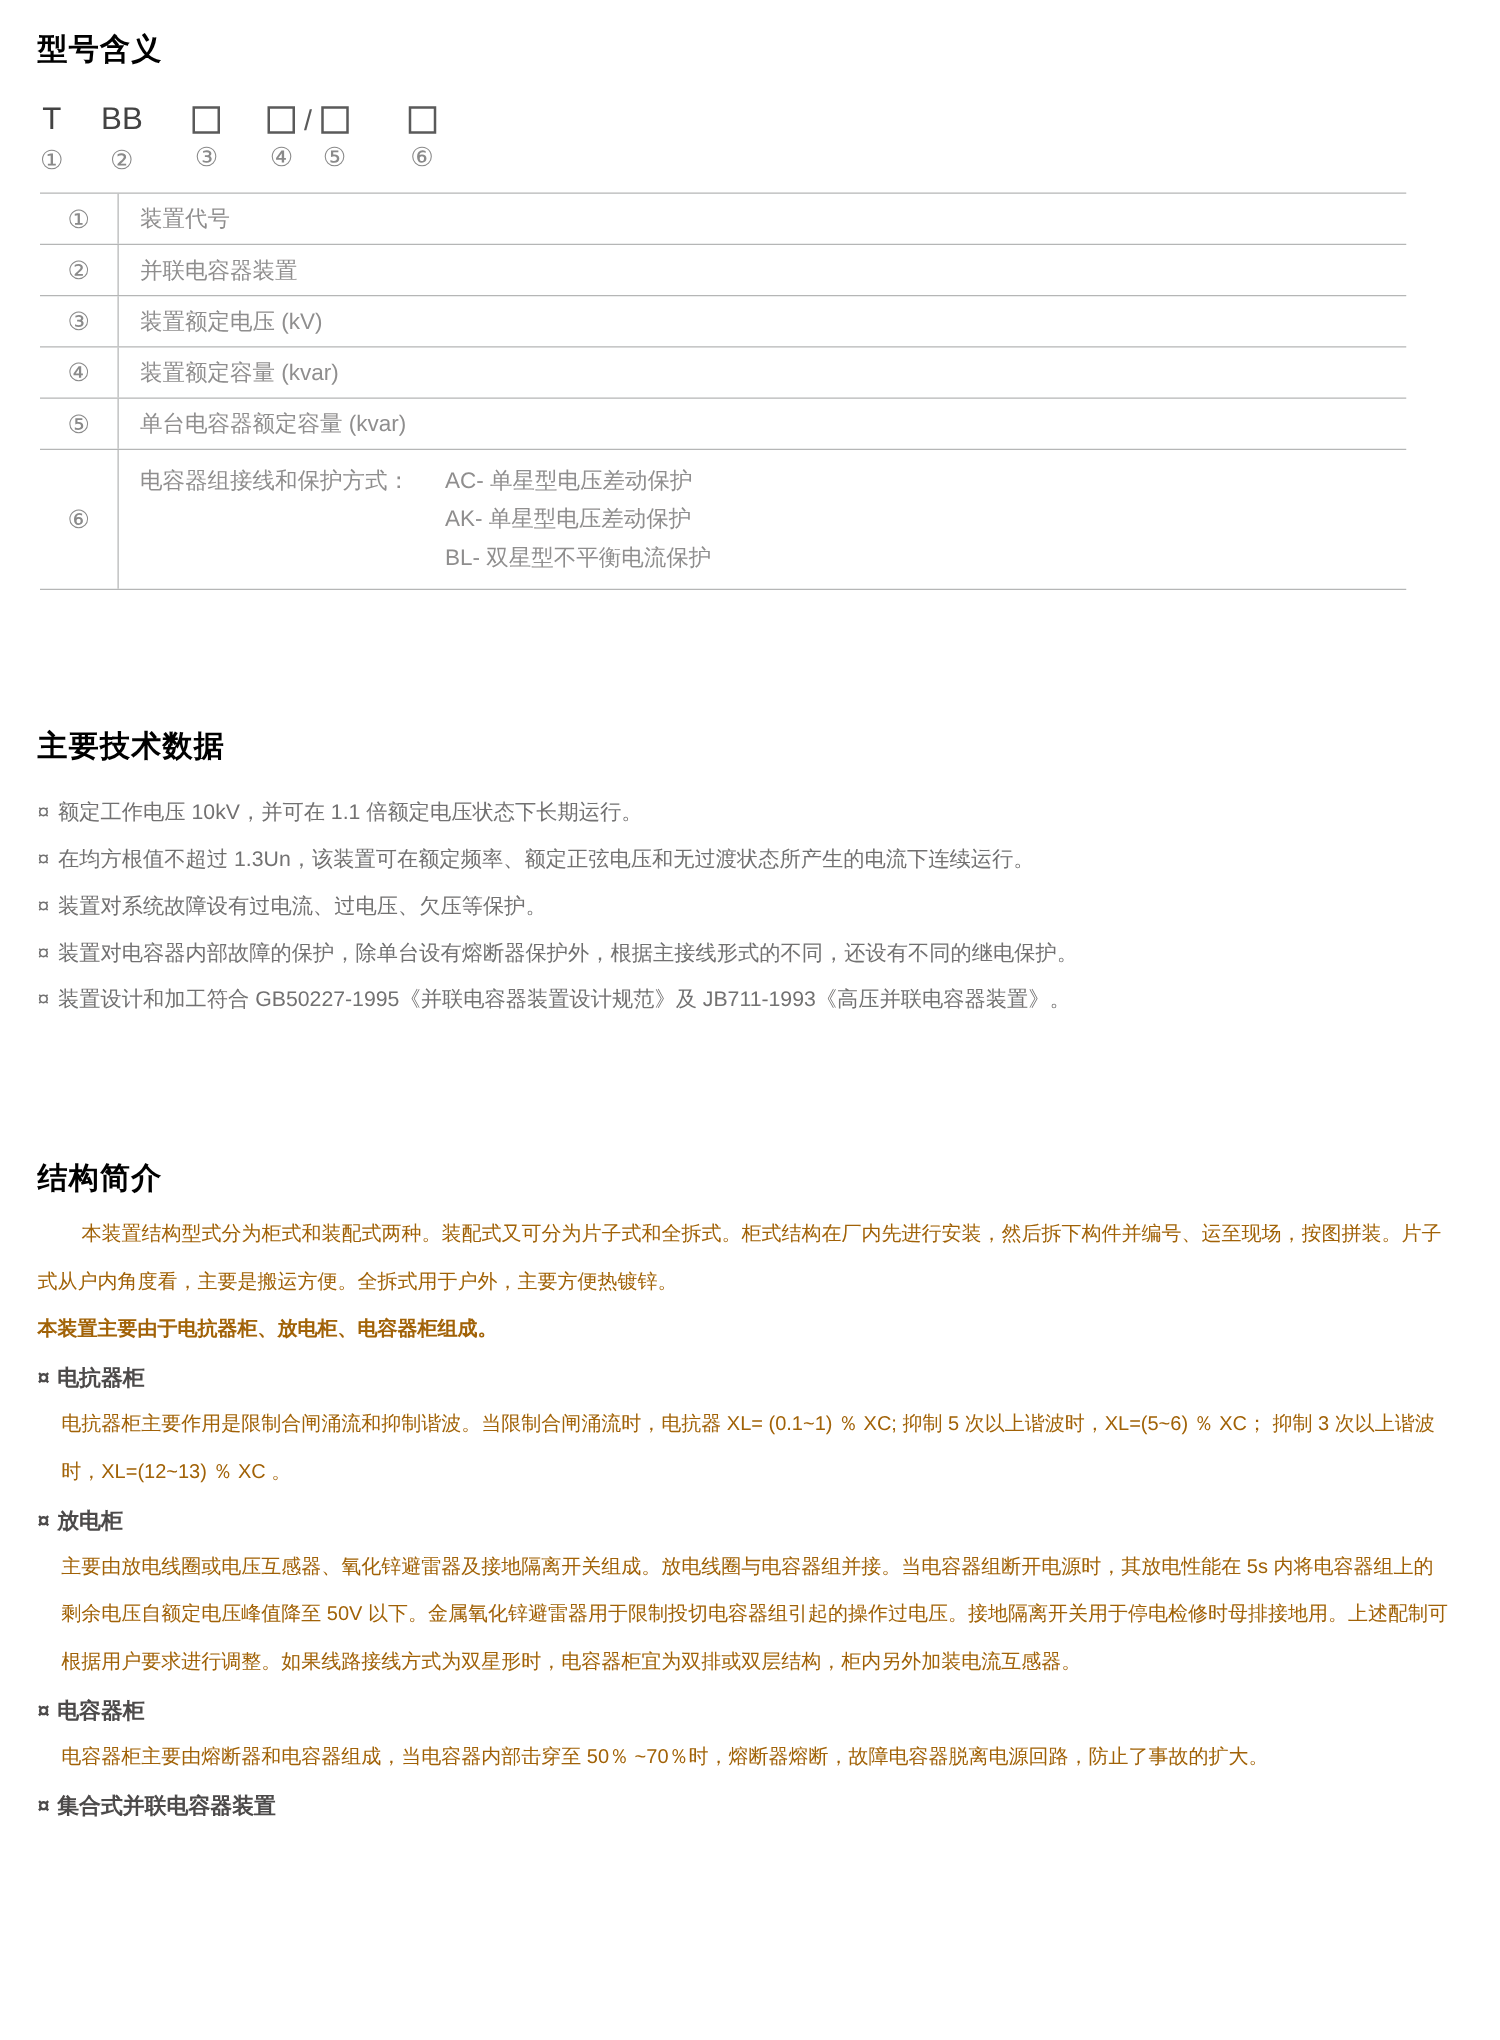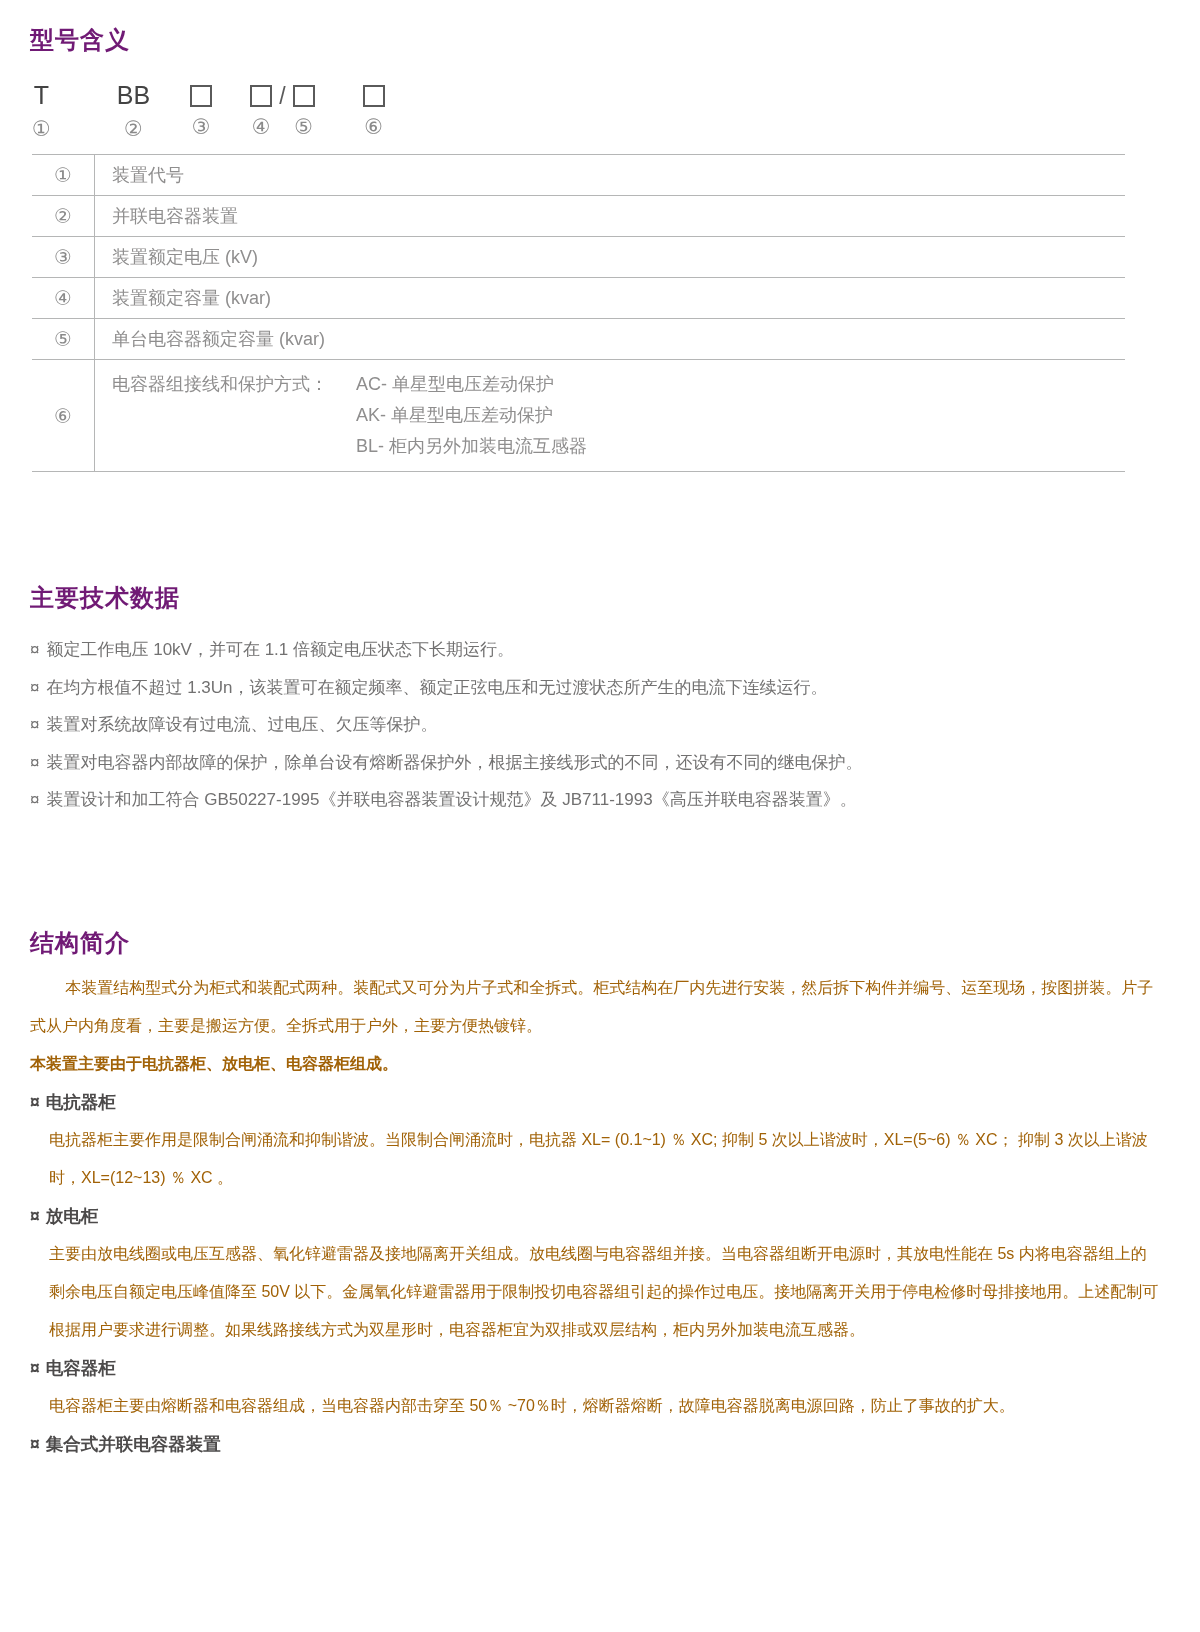--- a/index.html
+++ b/index.html
@@ -8,21 +8,21 @@
     width: 1200px;
     min-height: 1632px;
     background: #ffffff;
     font-family: "Liberation Sans", "DejaVu Sans", sans-serif;
     -webkit-font-smoothing: antialiased;
   }
   .page { padding: 26px 40px 20px 30px; }
 
   
   .heading {
-    color: #701a75;
+    color: #000000;
     font-size: 24px;
     font-weight: bold;
     line-height: 28px;
     margin: 0;
     letter-spacing: 1px;
   }
 
   
   .model-row {
     display: flex;
@@ -51,21 +51,21 @@
     line-height: 22px;
   }
   .mslash {
     font-size: 23px;
     color: #5a5a5a;
     height: 30px;
     line-height: 30px;
     margin: 0 7px;
   }
   .sp1 { margin-right: 30px; }
-  .sp2 { margin-right: 40px; margin-left: 36px; }
+  .sp2 { margin-right: 40px; }
   .sp3 { margin-right: 38px; }
   .sp4 { margin-right: 0px; }
   .sp5 { margin-right: 48px; }
 
   
   .mtable {
     margin-top: 14px;
     margin-left: 2px;
     width: 1093px;
     border-top: 1px solid #b5b6b6;
@@ -190,21 +190,21 @@
         <div class="mnum">⑤</div>
         <div class="mtext">单台电容器额定容量 (kvar)</div>
       </div>
       <div class="mrow mrow-last">
         <div class="mnum">⑥</div>
         <div class="mtext protection">
           <span class="plabel">电容器组接线和保护方式： </span>
           <div class="plines">
             <div>AC- 单星型电压差动保护</div>
             <div>AK- 单星型电压差动保护</div>
-            <div>BL- 柜内另外加装电流互感器</div>
+            <div>BL- 双星型不平衡电流保护</div>
           </div>
         </div>
       </div>
     </div>
   </section>
 
   <section class="tech-section">
     <h2 class="heading">主要技术数据</h2>
     <div class="bullets">
       <div class="bullet-line">

